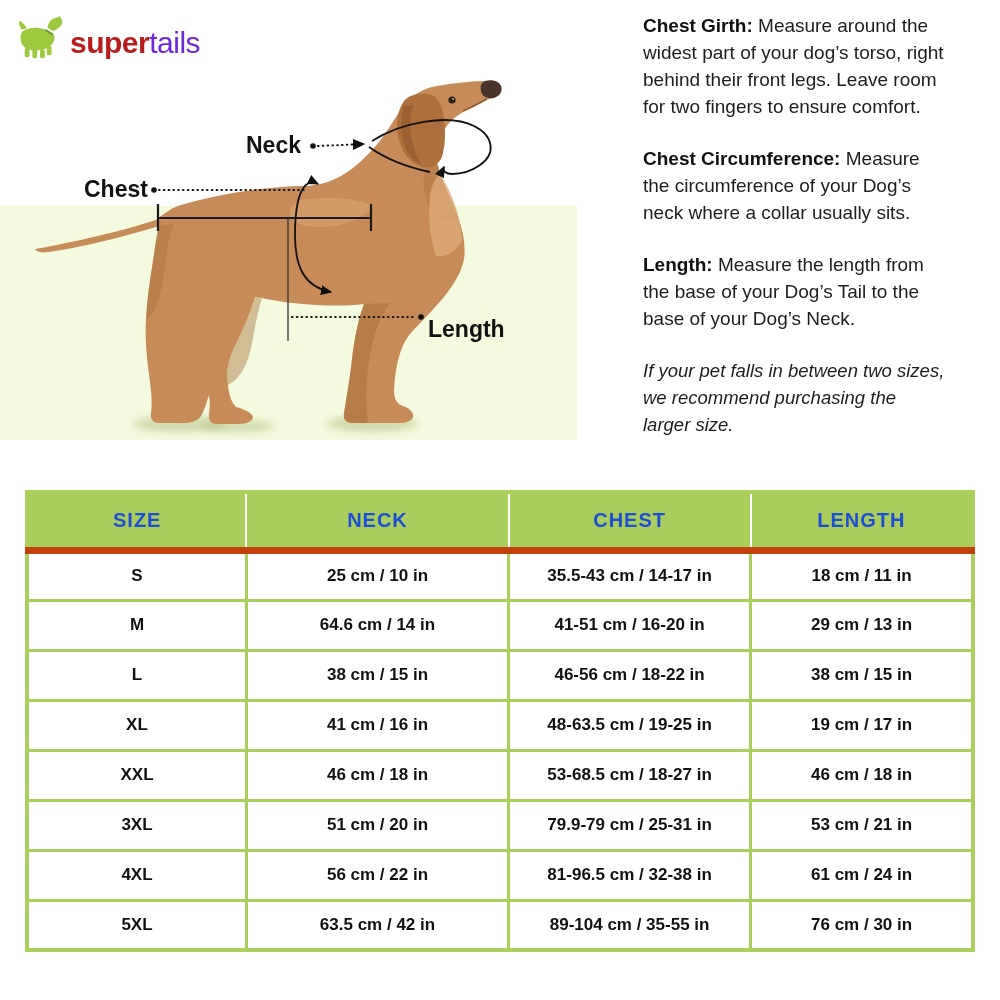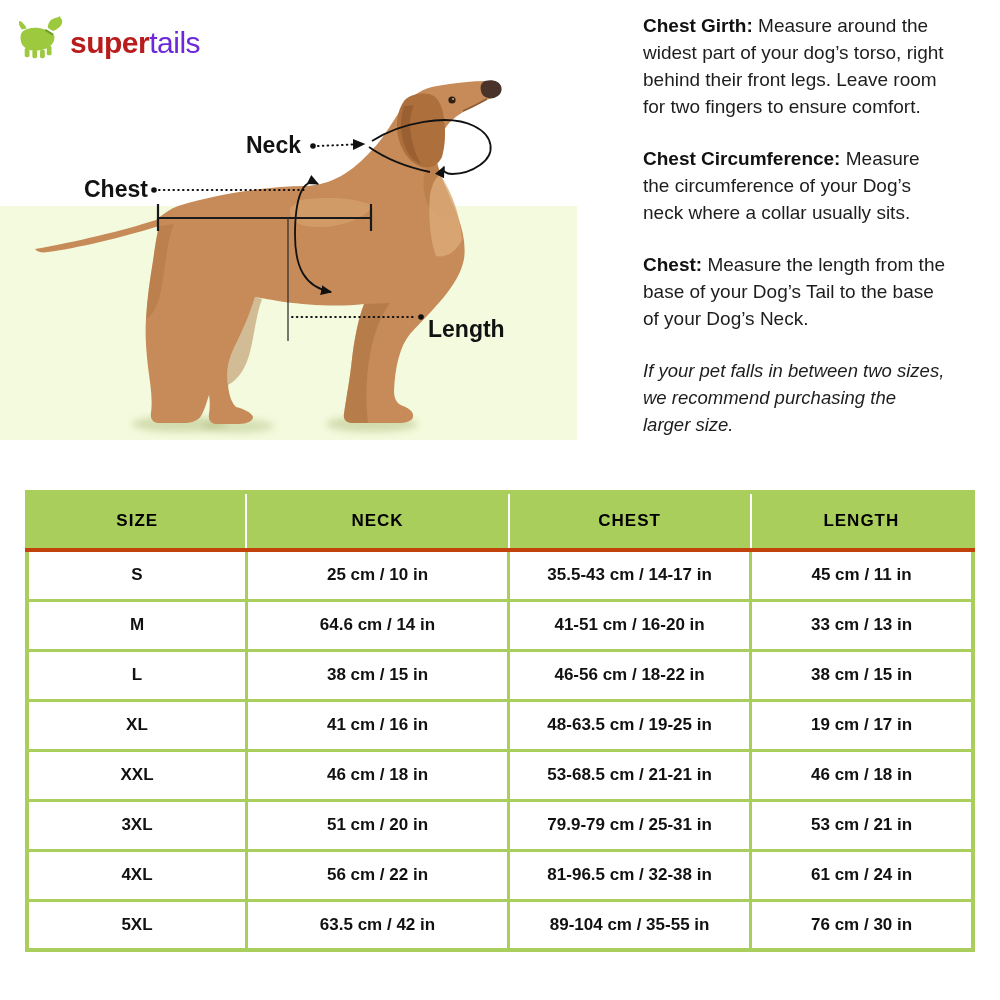--- a/index.html
+++ b/index.html
@@ -27,23 +27,23 @@
   .instructions { position:absolute; left:643px; top:12px; width:305px; }
   .instructions p { font-size:19px; line-height:27px; margin-bottom:25px; color:#1d1d1d; }
   .instructions p b { font-weight:700; color:#111;margin-top:42px; }
   .instructions p.note { font-style:italic; font-size:18.5px; margin-bottom:16px; }
 
   
   .size-table-wrap { position:absolute; left:25px; top:490px; width:950px; }
   table.size-table { width:100%; border-collapse:collapse; table-layout:fixed;
     border:4px solid #a9ce5b; }
   table.size-table th {
-    background:#a9ce5b; color:#000000; font-weight:700; font-size:17px;
+    background:#a9ce5b; color:#1d4ed8; font-weight:700; font-size:20px;
     letter-spacing:1px; height:58px; text-align:center; vertical-align:middle;
-    border-right:2px solid #ffffff; border-bottom:4px solid #c2410c; }
+    border-right:2px solid #ffffff; border-bottom:7px solid #c2410c; }
   table.size-table th:last-child { border-right:none; }
   table.size-table td {
     background:#ffffff; color:#111111; font-weight:700; font-size:17px;
     height:50px; text-align:center; vertical-align:middle;
     border:3px solid #a9ce5b; }
 </style>
 </head>
 <body>
 
 <div id="stage">
@@ -185,21 +185,21 @@
   <div class="instructions">
     <p>
       <b>Chest Girth:</b>
       <span>Measure around the widest part of your dog’s torso, right behind their front legs. Leave room for two fingers to ensure comfort.</span>
     </p>
     <p>
       <b>Chest Circumference:</b>
       <span>Measure the circumference of your Dog’s neck where a collar usually sits.</span>
     </p>
     <p>
-      <b>Chest:</b>
+      <b>Length:</b>
       <span>Measure the length from the base of your Dog’s Tail to the base of your Dog’s Neck.</span>
     </p>
     <p class="note">If your pet falls in between two sizes, we recommend purchasing the larger size.</p>
   </div>
 
   <div class="size-table-wrap">
     <table class="size-table">
       <colgroup>
         <col style="width:23.2%">
           <col style="width:27.7%">
@@ -212,44 +212,44 @@
           <th>NECK</th>
           <th>CHEST</th>
           <th>LENGTH</th>
         </tr>
       </thead>
       <tbody>
         <tr>
           <td>S</td>
           <td>25 cm / 10 in</td>
           <td>35.5-43 cm / 14-17 in</td>
-          <td>45 cm / 11 in</td>
+          <td>18 cm / 11 in</td>
         </tr>
         <tr>
           <td>M</td>
           <td>64.6 cm / 14 in</td>
           <td>41-51 cm / 16-20 in</td>
-          <td>33 cm / 13 in</td>
+          <td>29 cm / 13 in</td>
         </tr>
         <tr>
           <td>L</td>
           <td>38 cm / 15 in</td>
           <td>46-56 cm / 18-22 in</td>
           <td>38 cm / 15 in</td>
         </tr>
         <tr>
           <td>XL</td>
           <td>41 cm / 16 in</td>
           <td>48-63.5 cm / 19-25 in</td>
           <td>19 cm / 17 in</td>
         </tr>
         <tr>
           <td>XXL</td>
           <td>46 cm / 18 in</td>
-          <td>53-68.5 cm / 21-21 in</td>
+          <td>53-68.5 cm / 18-27 in</td>
           <td>46 cm / 18 in</td>
         </tr>
         <tr>
           <td>3XL</td>
           <td>51 cm / 20 in</td>
           <td>79.9-79 cm / 25-31 in</td>
           <td>53 cm / 21 in</td>
         </tr>
         <tr>
           <td>4XL</td>

